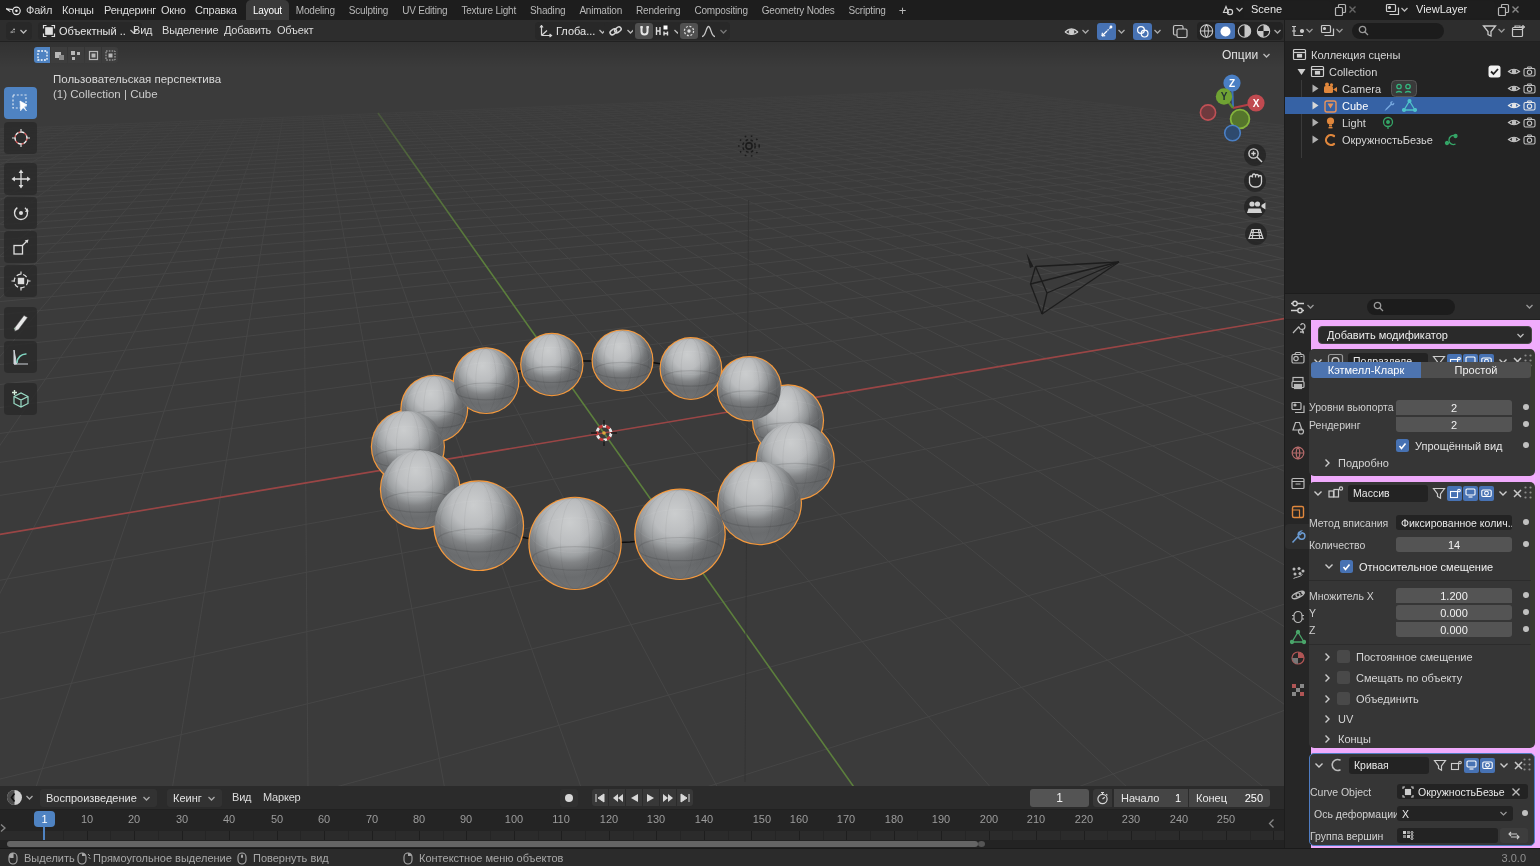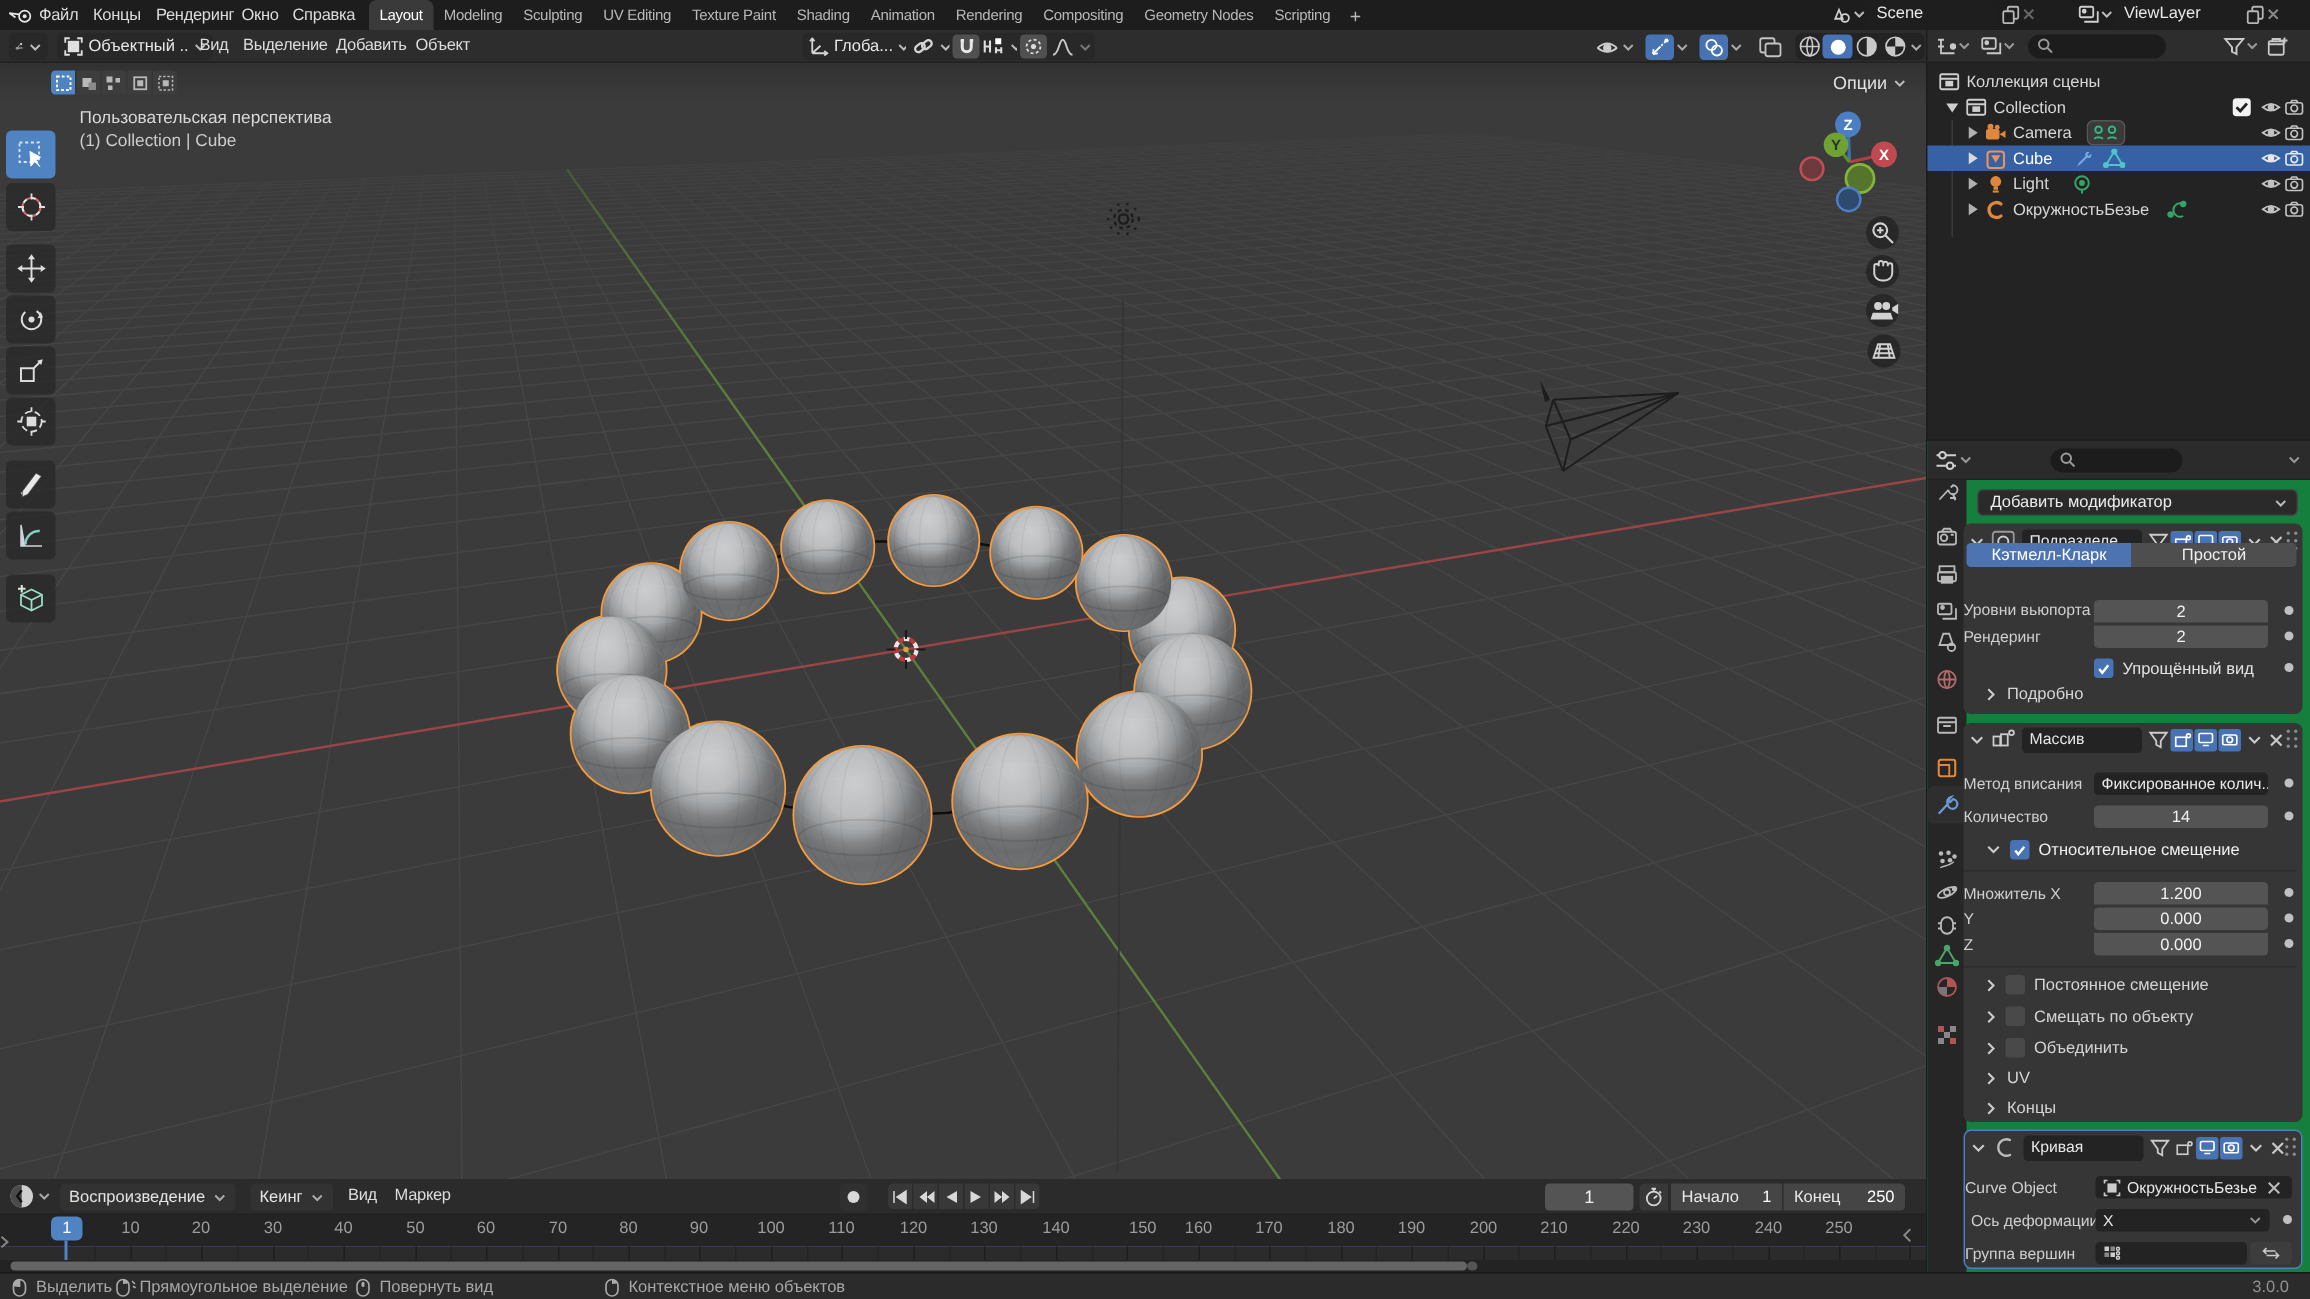--- a/index.html
+++ b/index.html
@@ -45,21 +45,21 @@
  <div class="abs menu" style="left:26px;top:4px">Файл</div>
  <div class="abs menu" style="left:62px;top:4px">Концы</div>
  <div class="abs menu" style="left:104px;top:4px">Рендеринг</div>
  <div class="abs menu" style="left:161px;top:4px">Окно</div>
  <div class="abs menu" style="left:195px;top:4px">Справка</div>
  <div class="abs row" style="left:246px;top:0;height:20px">
   <div class="tab on">Layout</div>
       <div class="tab">Modeling</div>
       <div class="tab">Sculpting</div>
       <div class="tab">UV Editing</div>
-      <div class="tab">Texture Paint</div>
+      <div class="tab">Texture Light</div>
       <div class="tab">Shading</div>
       <div class="tab">Animation</div>
       <div class="tab">Rendering</div>
       <div class="tab">Compositing</div>
       <div class="tab">Geometry Nodes</div>
       <div class="tab">Scripting</div>
       <div class="tab" style="font-size:13px;padding:0 6px">+</div>
  </div>
 
  <div class="abs row" style="left:1220px;top:1px;gap:0">
@@ -748,21 +748,21 @@
       <path d="M66.5 140 l4-2.5 v7 l-4-2.5"></path>
  </g>
 </svg>
 <svg class="abs" style="left:1244px;top:222px" width="24" height="24" viewBox="0 0 24 24">
  <circle cx="12" cy="12" r="11" fill="rgba(33,33,33,0.75)"></circle>
  <g stroke="#d2d2d2" stroke-width="1.2" fill="none">
       <path d="M5 16.5 L8 7.5 H16 L19 16.5 Z M9.5 7.5 L8.2 16.5 M14.5 7.5 L15.8 16.5 M7 10.5 H17 M6.2 13.5 H17.8"></path>
     </g>
 </svg>
 
-<div class="abs" style="left:0;top:786px;width:1284px;height:62px;background:#8b5cf6">
+<div class="abs" style="left:0;top:786px;width:1284px;height:62px;background:#0f766e">
  <div class="abs hdr" style="left:0;top:0;width:1284px;height:24px;background:#2b2b2b">
   <div class="abs row" style="left:6px;top:3px;gap:2px">
    <svg width="17" height="17" viewBox="0 0 17 17">
           <circle cx="8.5" cy="8.5" r="7.5" fill="#cfcfcf"></circle>
           <path d="M8.5 1 A7.5 7.5 0 0 0 8.5 16 Z" fill="#4a4a4a"></path>
           <path d="M8.5 4.5 L5.5 8.5 L8.5 12.5" fill="none" stroke="#111" stroke-width="1.6"></path>
         </svg>
    <svg class="chev" viewBox="0 0 9 7">
           <path d="M1.5 2l3 3 3-3" stroke="#aaa" fill="none" stroke-width="1.3"></path>
         </svg>
@@ -1168,21 +1168,21 @@
       <svg width="13" height="11" viewBox="0 0 13 11">
         <g stroke="#c2c2c2" stroke-width="1.1" fill="none">
           <rect x="1" y="2.5" width="11" height="7.5" rx="1.5"></rect>
           <circle cx="6.5" cy="6.2" r="2.2"></circle>
           <path d="M4 2.5 L5 1h3l1 1.5"></path>
         </g>
       </svg>
     </div>
 </div>
 
-<div class="abs" style="left:1285px;top:294px;width:255px;height:554px;background:#15803d">
+<div class="abs" style="left:1285px;top:294px;width:255px;height:554px;background:#f0abfc">
  <div class="abs hdr row" style="left:0;top:0;width:255px;height:26px;background:#2b2b2b">
   <svg style="margin-left:4px" width="17" height="16" viewBox="0 0 17 16">
         <g stroke="#cfcfcf" stroke-width="1.4" fill="none">
           <path d="M2 4.5h13M2 11.5h13"></path>
           <circle cx="6" cy="4.5" r="2.2" fill="#2b2b2b"></circle>
           <circle cx="11" cy="11.5" r="2.2" fill="#2b2b2b"></circle>
         </g>
       </svg>
   <svg class="chev" viewBox="0 0 9 7">
         <path d="M1.5 2l3 3 3-3" stroke="#999" fill="none" stroke-width="1.3"></path>

